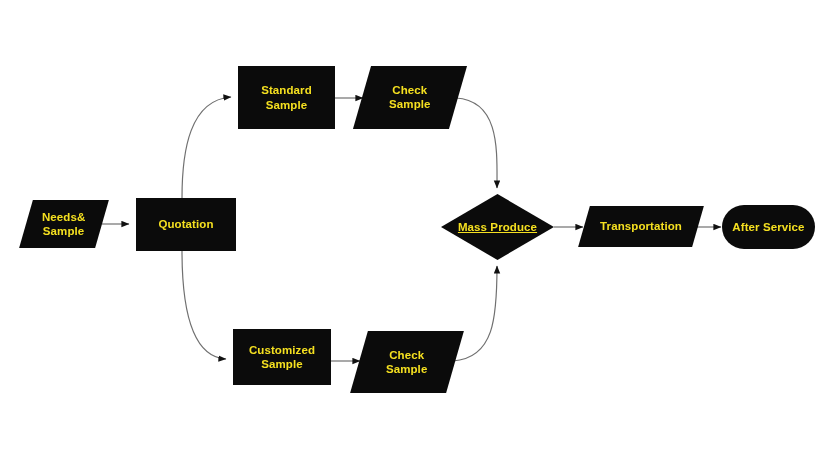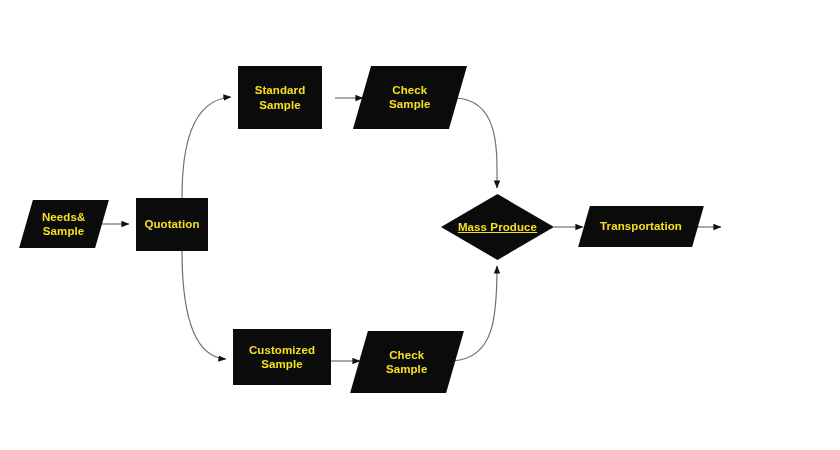--- a/index.html
+++ b/index.html
@@ -101,25 +101,25 @@
     <path d="M554,227 L583,227" fill="none" stroke="#707070" stroke-width="1.2" marker-end="url(#ah)"></path>
 
     <path d="M695,227 L721,227" fill="none" stroke="#707070" stroke-width="1.2" marker-end="url(#ah)"></path>
   </svg>
 
   <div class="node shape-para" style="left:26px; top:200px; width:76px; height:48px;">
     <span class="label">Needs&amp;
 Sample</span>
   </div>
 
-  <div class="node shape-rect" style="left:136px; top:198px; width:72px; height:53px;">
+  <div class="node shape-rect" style="left:136px; top:198px; width:100px; height:53px;">
     <span class="label">Quotation</span>
   </div>
 
-  <div class="node shape-rect" style="left:238px; top:66px; width:84px; height:63px;">
+  <div class="node shape-rect" style="left:238px; top:66px; width:97px; height:63px;">
     <span class="label">Standard
 Sample</span>
   </div>
 
   <div class="node shape-para" style="left:362px; top:66px; width:96px; height:63px;">
     <span class="label">Check
 Sample</span>
   </div>
 
   <div class="node shape-rect" style="left:233px; top:329px; width:98px; height:56px;">
@@ -134,14 +134,17 @@
 
   <div class="node shape-diamond-wrap" style="left:441px; top:194px; width:113px; height:66px;text-decoration:underline;">
     <span class="dia"></span>
     <span class="label">Mass Produce</span>
   </div>
 
   <div class="node shape-para" style="left:584px; top:206px; width:114px; height:41px;">
     <span class="label">Transportation</span>
   </div>
 
+  <div class="node shape-stadium" style="left:722px; top:205px; width:93px; height:44px;">
+    <span class="label">After Service</span>
+  </div>
 
 </div>
 
 </body></html>

